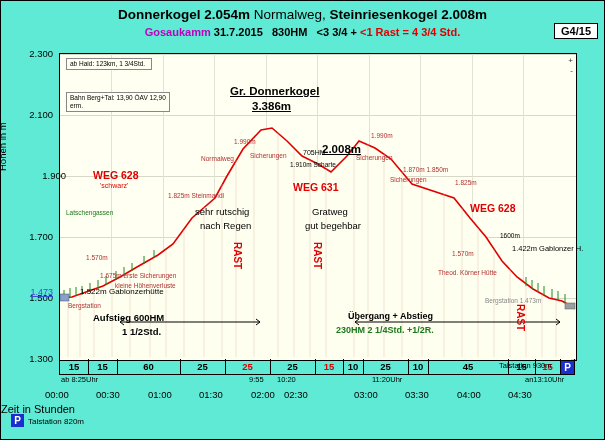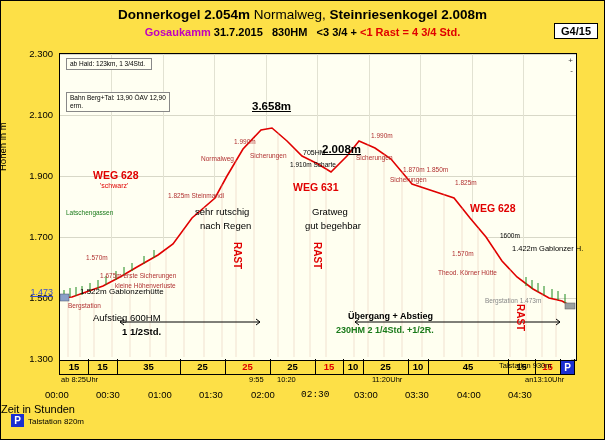--- a/index.html
+++ b/index.html
@@ -1,17 +1,17 @@
 <!DOCTYPE html>
 <html><head>
 <meta charset="utf-8">
 <style>
   html,body{margin:0;padding:0;background:#fff;}
   body{width:605px;height:440px;overflow:hidden;font-family:"Liberation Sans",sans-serif;}
-  #wrap{position:relative;width:605px;height:440px;background:#fde047;box-sizing:border-box;border:1px solid #000;}
+  #wrap{position:relative;width:605px;height:440px;background:#5eead4;box-sizing:border-box;border:1px solid #000;}
   
   .title-line{position:absolute;left:0;right:0;text-align:center;}
   #t1{top:6px;font-size:13.5px;font-weight:bold;color:#000;}
   #t1 .norm{font-weight:normal;}
   #t2{top:25px;font-size:11px;font-weight:bold;}
   .mag{color:#c000c0;}
   .blk{color:#000;}
   .red{color:#e00000;}
   #badge{position:absolute;right:6px;top:22px;border:1px solid #000;background:#fff;
          font-size:11px;font-weight:bold;padding:1px 6px;}
@@ -154,38 +154,39 @@
       <g stroke="#000" stroke-width="1" fill="none">
         <line x1="60" y1="268" x2="200" y2="268"></line>
         <polyline points="64,265 60,268 64,271"></polyline>
         <polyline points="196,265 200,268 196,271"></polyline>
         <line x1="295" y1="268" x2="500" y2="268"></line>
         <polyline points="299,265 295,268 299,271"></polyline>
         <polyline points="496,265 500,268 496,271"></polyline>
       </g>
     </svg>
 
-    <div class="lbl big" style="left:192px;top:46px;">3.658m</div>
+    <div class="lbl big" style="left:170px;top:31px;">Gr. Donnerkogel</div>
+    <div class="lbl big" style="left:192px;top:46px;">3.386m</div>
     <div class="lbl big" style="left:262px;top:59px;margin-top:30px;">2.008m</div>
 
     <div class="lbl wegred" style="left:33px;top:115px;">WEG 628</div>
     <div class="lbl" style="left:40px;top:128px;font-size:7px;color:#e00000;">'schwarz'</div>
     <div class="lbl wegred" style="left:233px;top:127px;">WEG 631</div>
     <div class="lbl wegred" style="left:410px;top:148px;">WEG 628</div>
 
     <div class="lbl" style="left:135px;top:152px;font-size:9.5px;color:#000;">sehr rutschig</div>
     <div class="lbl" style="left:140px;top:166px;font-size:9.5px;color:#000;">nach Regen</div>
     <div class="lbl" style="left:252px;top:152px;font-size:9.5px;color:#000;">Gratweg</div>
     <div class="lbl" style="left:245px;top:166px;font-size:9.5px;color:#000;">gut begehbar</div>
 
     <div class="lbl rast vert" style="left:172px;top:188px;">RAST</div>
     <div class="lbl rast vert" style="left:252px;top:188px;">RAST</div>
     <div class="lbl rast vert" style="left:455px;top:250px;">RAST</div>
 
-    <div class="lbl" style="left:33px;top:258px;font-size:9.5px;font-weight:normal;color:#000;">Aufstieg 600HM</div>
+    <div class="lbl" style="left:33px;top:258px;font-size:9.5px;font-weight:bold;color:#000;">Aufstieg 600HM</div>
     <div class="lbl" style="left:62px;top:272px;font-size:9.5px;font-weight:bold;color:#000;">1 1/2Std.</div>
     <div class="lbl" style="left:288px;top:257px;font-size:9px;font-weight:bold;color:#000;">Übergang + Abstieg</div>
     <div class="lbl grn" style="left:276px;top:271px;">230HM 2 1/4Std. +1/2R.</div>
 
     <div class="lbl ann" style="left:26px;top:200px;">1.570m</div>
     <div class="lbl ann" style="left:40px;top:218px;">1.675m erste Sicherungen</div>
     <div class="lbl ann" style="left:55px;top:228px;">kleine Höhenverluste</div>
     <div class="lbl ann" style="left:108px;top:138px;">1.825m Steinmandl</div>
     <div class="lbl ann" style="left:174px;top:84px;">1.990m</div>
     <div class="lbl ann" style="left:141px;top:101px;">Normalweg</div>
@@ -214,21 +215,21 @@
       <span>Bahn Berg+Tal:
 13,90  ÖAV 12,90 erm.</span>
     </div>
 
     <div class="lbl" style="right:3px;top:2px;font-size:8px;color:#333;">+</div>
     <div class="lbl" style="right:3px;top:12px;font-size:8px;color:#333;">-</div>
   </div>
 
   <div class="ytick" style="left:0px;top:47px;">2.300</div>
   <div class="ytick" style="left:0px;top:108px;">2.100</div>
-  <div class="ytick" style="left:0px;top:169px;">1.900</div>
+  <div class="ytick" style="left:0px;top:169px;padding-left:13px;">1.900</div>
   <div class="ytick" style="left:0px;top:230px;">1.700</div>
   <div class="ytick" style="left:0px;top:291px;">1.500</div>
   <div class="ytick blue" style="left:0px;top:286px;font-size:9px;">1.473</div>
   <div class="ytick" style="left:0px;top:352px;">1.300</div>
   <div id="ylabel">Höhen in m</div>
 
   <div class="rowbox" id="rowmin">
     <div class="sep" style="left:28px;"></div>
       <div class="sep" style="left:57px;"></div>
     <div class="sep" style="left:120px;"></div>
@@ -237,21 +238,21 @@
       <div class="sep" style="left:255px;"></div>
     <div class="sep" style="left:283px;"></div>
       <div class="sep" style="left:303px;"></div>
     <div class="sep" style="left:348px;"></div>
       <div class="sep" style="left:368px;"></div>
     <div class="sep" style="left:448px;"></div>
       <div class="sep" style="left:475px;"></div>
     <div class="sep" style="left:500px;"></div>
     <div class="cell" style="left:0px;width:28px;">15</div>
     <div class="cell" style="left:28px;width:29px;">15</div>
-    <div class="cell" style="left:57px;width:63px;">35</div>
+    <div class="cell" style="left:57px;width:63px;">60</div>
     <div class="cell" style="left:120px;width:45px;">25</div>
     <div class="cell red" style="left:165px;width:45px;">25</div>
     <div class="cell" style="left:210px;width:45px;">25</div>
     <div class="cell red" style="left:255px;width:28px;">15</div>
     <div class="cell" style="left:283px;width:20px;">10</div>
     <div class="cell" style="left:303px;width:45px;">25</div>
     <div class="cell" style="left:348px;width:20px;">10</div>
     <div class="cell" style="left:368px;width:80px;">45</div>
     <div class="cell" style="left:448px;width:27px;">15</div>
     <div class="cell red" style="left:475px;width:25px;">15</div>
@@ -266,21 +267,21 @@
     <div class="clock" style="left:440px;top:-14px;">Talstation 930m</div>
     <div class="clock" style="left:466px;top:0;">an13:10Uhr</div>
   </div>
 
   <div class="rowbox" id="rowclock">
     <div class="xtick" style="left:-14px;text-align:center;">00:00</div>
     <div class="xtick" style="left:37px;">00:30</div>
     <div class="xtick" style="left:89px;">01:00</div>
     <div class="xtick" style="left:140px;">01:30</div>
     <div class="xtick" style="left:192px;">02:00</div>
-    <div class="xtick" style="left:242px;font-family:Liberation Mono, monospace;">02:30</div>
+    <div class="xtick" style="left:225px;">02:30</div>
     <div class="xtick" style="left:295px;">03:00</div>
     <div class="xtick" style="left:346px;">03:30</div>
     <div class="xtick" style="left:398px;">04:00</div>
     <div class="xtick" style="left:449px;">04:30</div>
   </div>
 
   <div id="xaxislabel">Zeit in Stunden</div>
 
   <div class="pmark" style="left:560px;top:360px;">P</div>
   <div class="pmark" style="left:10px;top:413px;">P</div>

